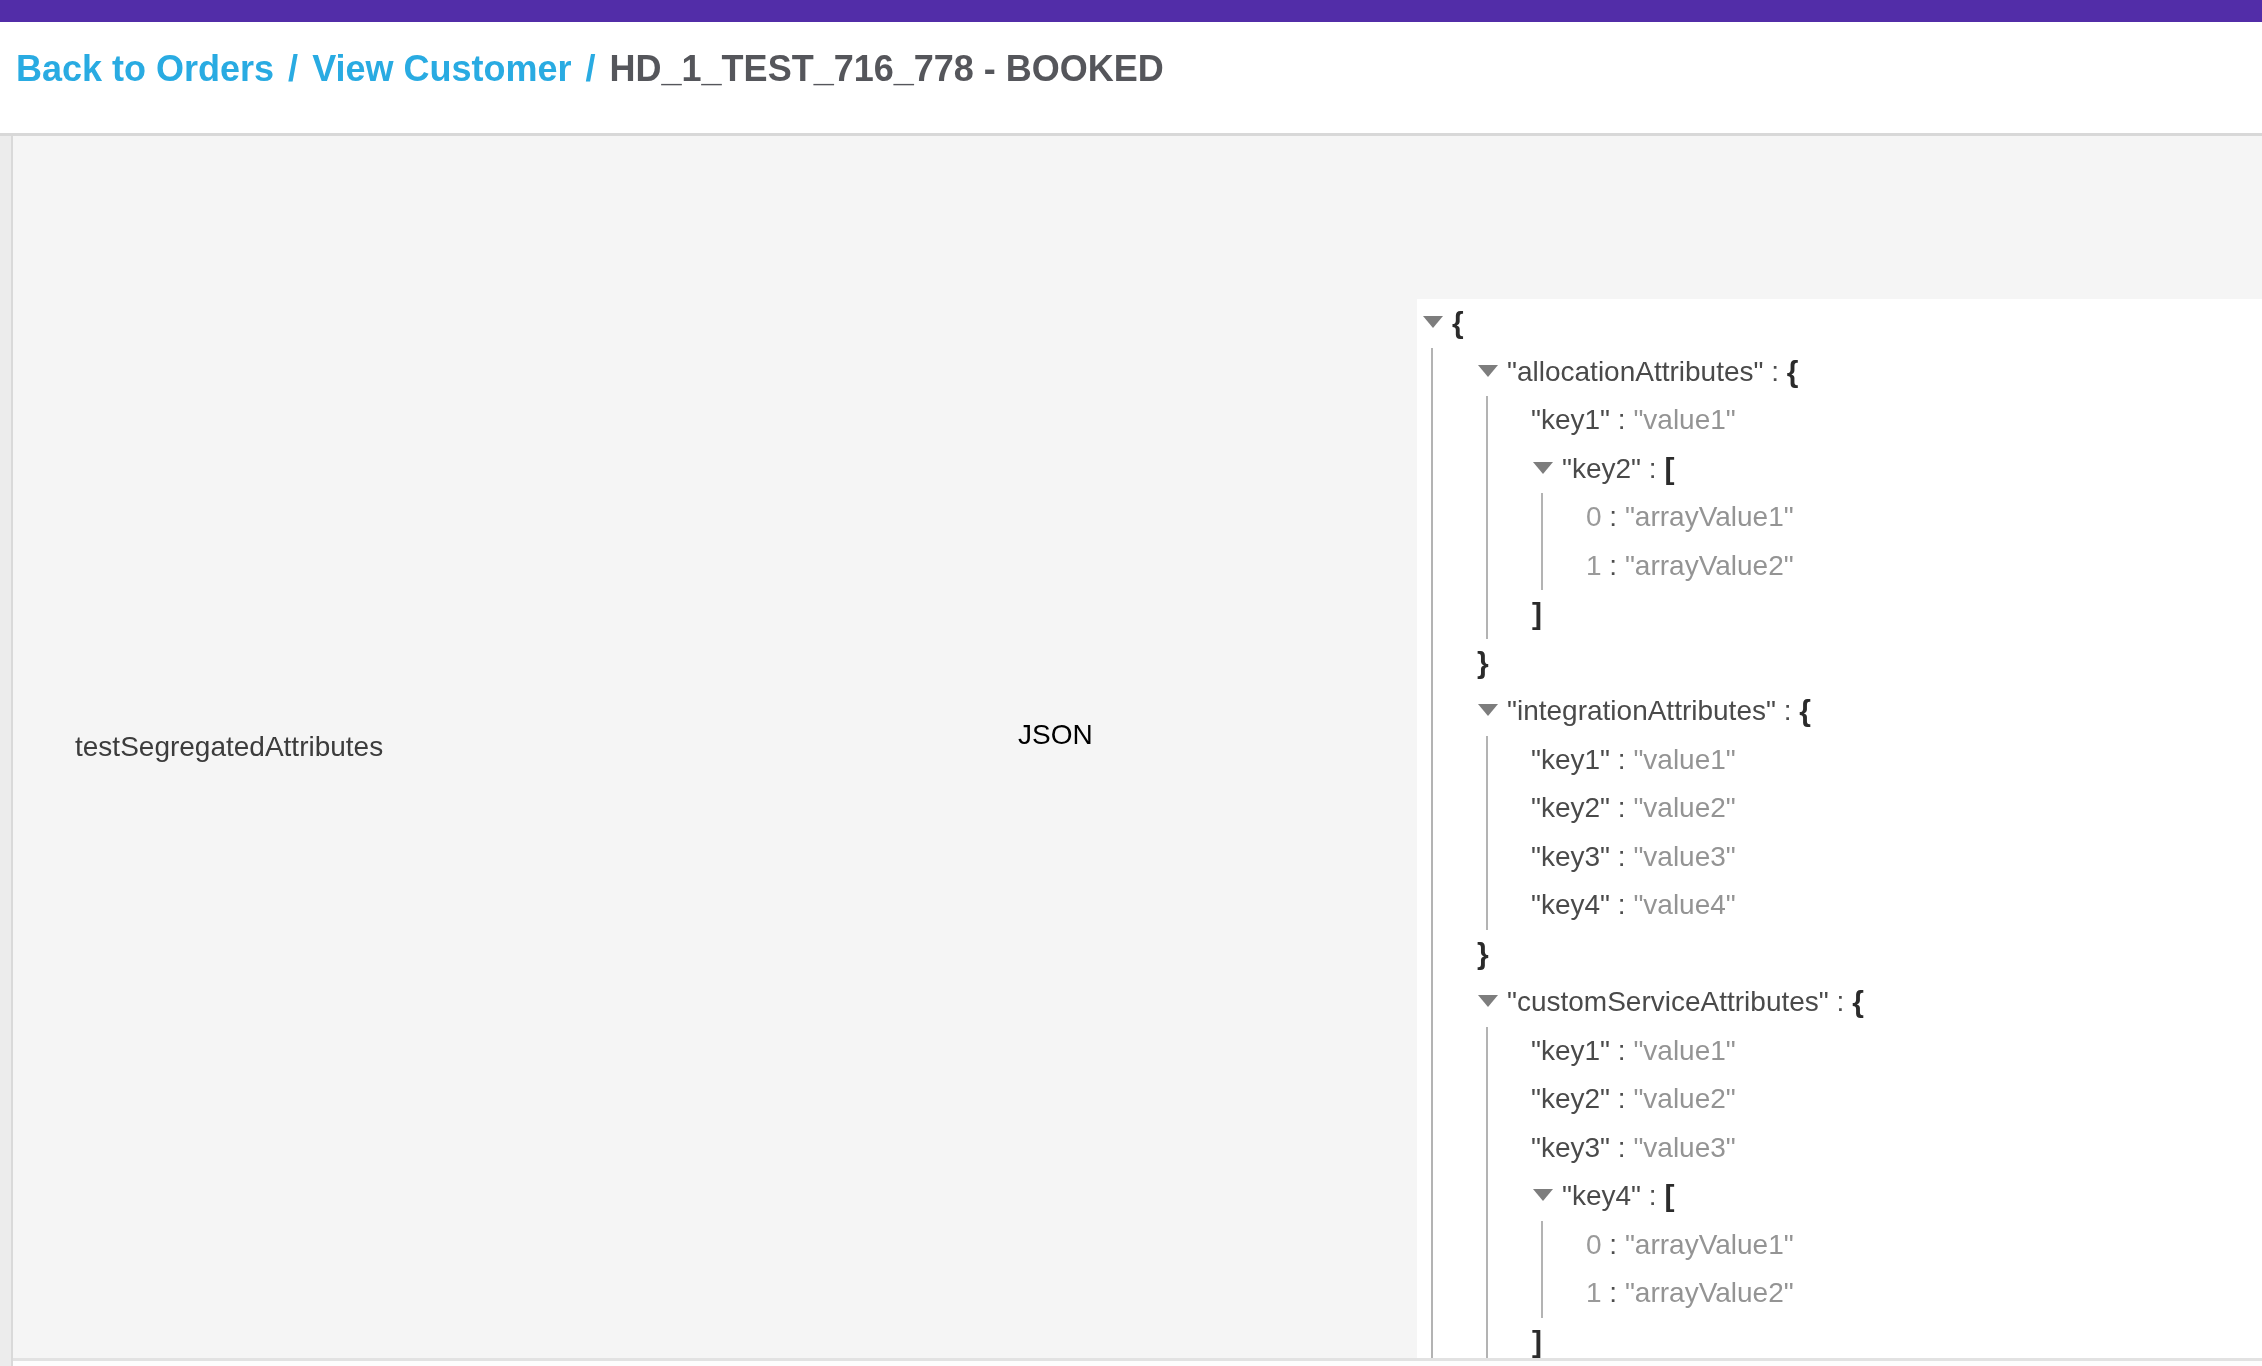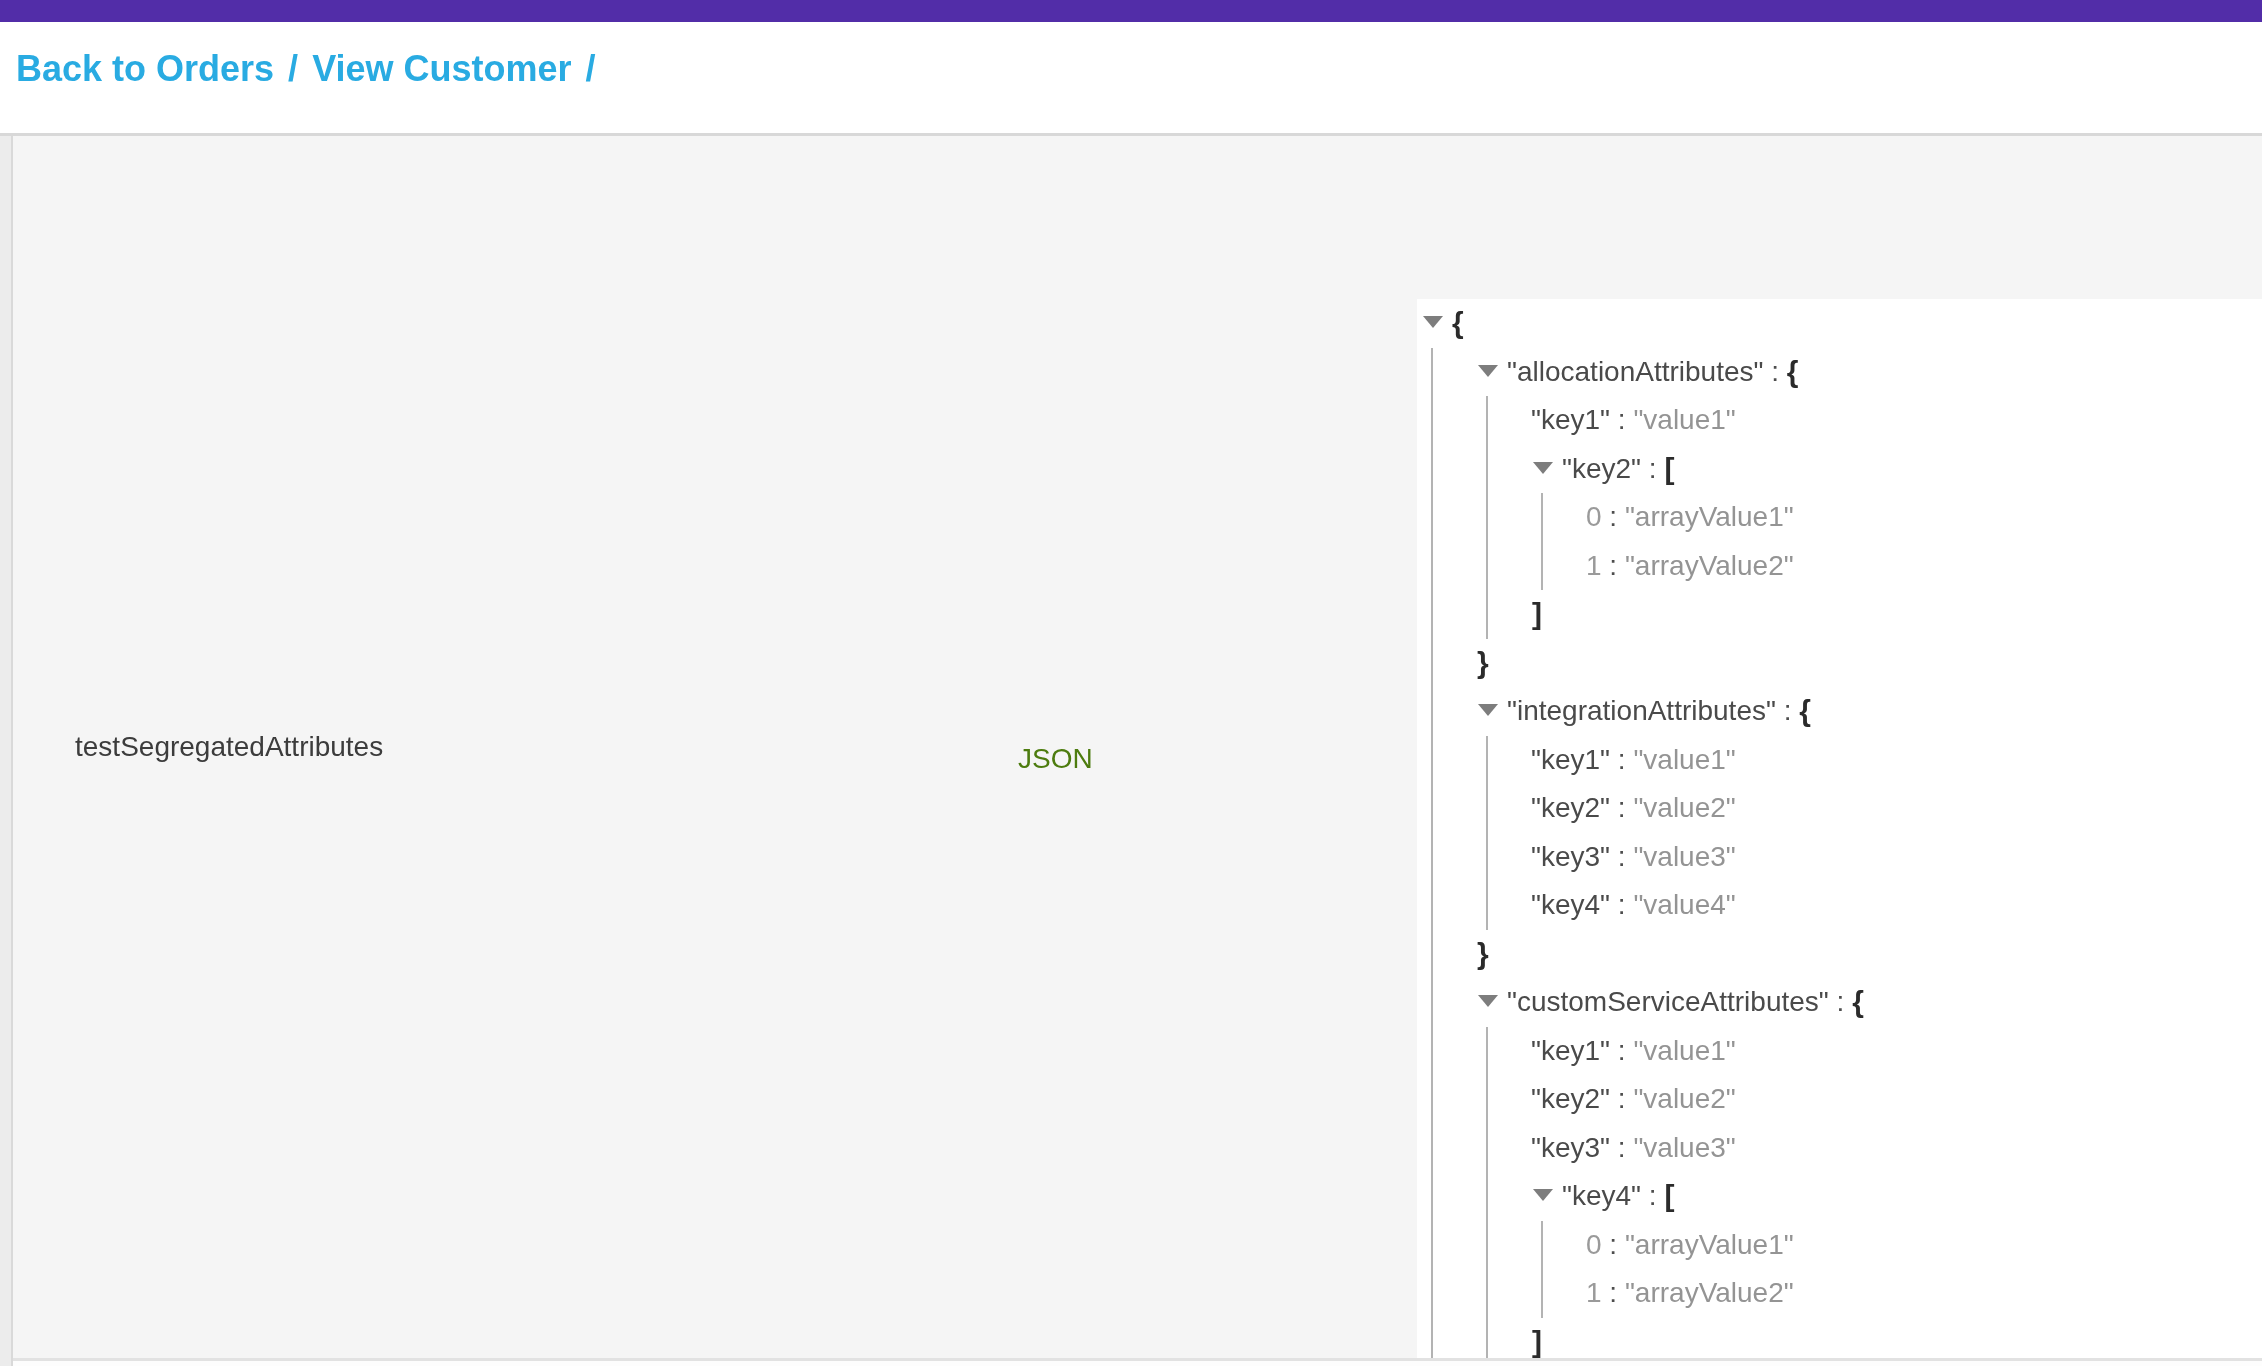--- a/index.html
+++ b/index.html
@@ -24,21 +24,21 @@
 
   
   .header-divider { position: absolute; left: 0; top: 133px; width: 2262px; height: 3px; background: #D8D8D8; }
 
   
   .content { position: absolute; left: 0; top: 136px; width: 2262px; height: 1222px; background: #F5F5F5; }
   .left-gutter { position: absolute; left: 0; top: 136px; width: 13px; height: 1230px;
                  background: #ECECEC; border-right: 2px solid #D9D9D9; z-index: 5; }
 
   .attr-name { position: absolute; left: 75px; top: 596px; font-size: 28px; color: #3C3C3C; line-height: 30px; text-align: right; }
-  .attr-type { position: absolute; left: 1018px; top: 608px; font-size: 28px; color: #4d7c0f; line-height: 30px; text-align: right; }
+  .attr-type { position: absolute; left: 1018px; top: 584px; font-size: 28px; color: #000000; line-height: 30px; text-align: right; }
 
   
   .json-panel { position: absolute; left: 1417px; top: 163px; width: 845px; height: 1164px;
                 background: #ffffff; overflow: hidden; }
 
   
   .jrow { height: 48.5px; display: flex; align-items: center; font-size: 28px; color: #4A4A4A; white-space: nowrap; }
   .jarrow { width: 0; height: 0; flex: none;
             border-left: 10px solid transparent; border-right: 10px solid transparent;
             border-top: 12px solid #7D7D7D; margin-right: 9px; margin-top: -2px; cursor: pointer; }
@@ -62,20 +62,21 @@
 <body>
 
 <div class="topbar"></div>
 
 <header class="header">
   <nav class="breadcrumb">
     <a class="crumb-link">Back to Orders</a>
     <span class="crumb-sep">/</span>
     <a class="crumb-link">View Customer</a>
     <span class="crumb-sep">/</span>
+    <span class="crumb-current">HD_1_TEST_716_778 - BOOKED</span>
   </nav>
 </header>
 
 <div class="header-divider"></div>
 
 <main class="content">
   <span class="attr-name">testSegregatedAttributes</span>
   <span class="attr-type">JSON</span>
   <div class="json-panel">
     <div id="json-tree">

